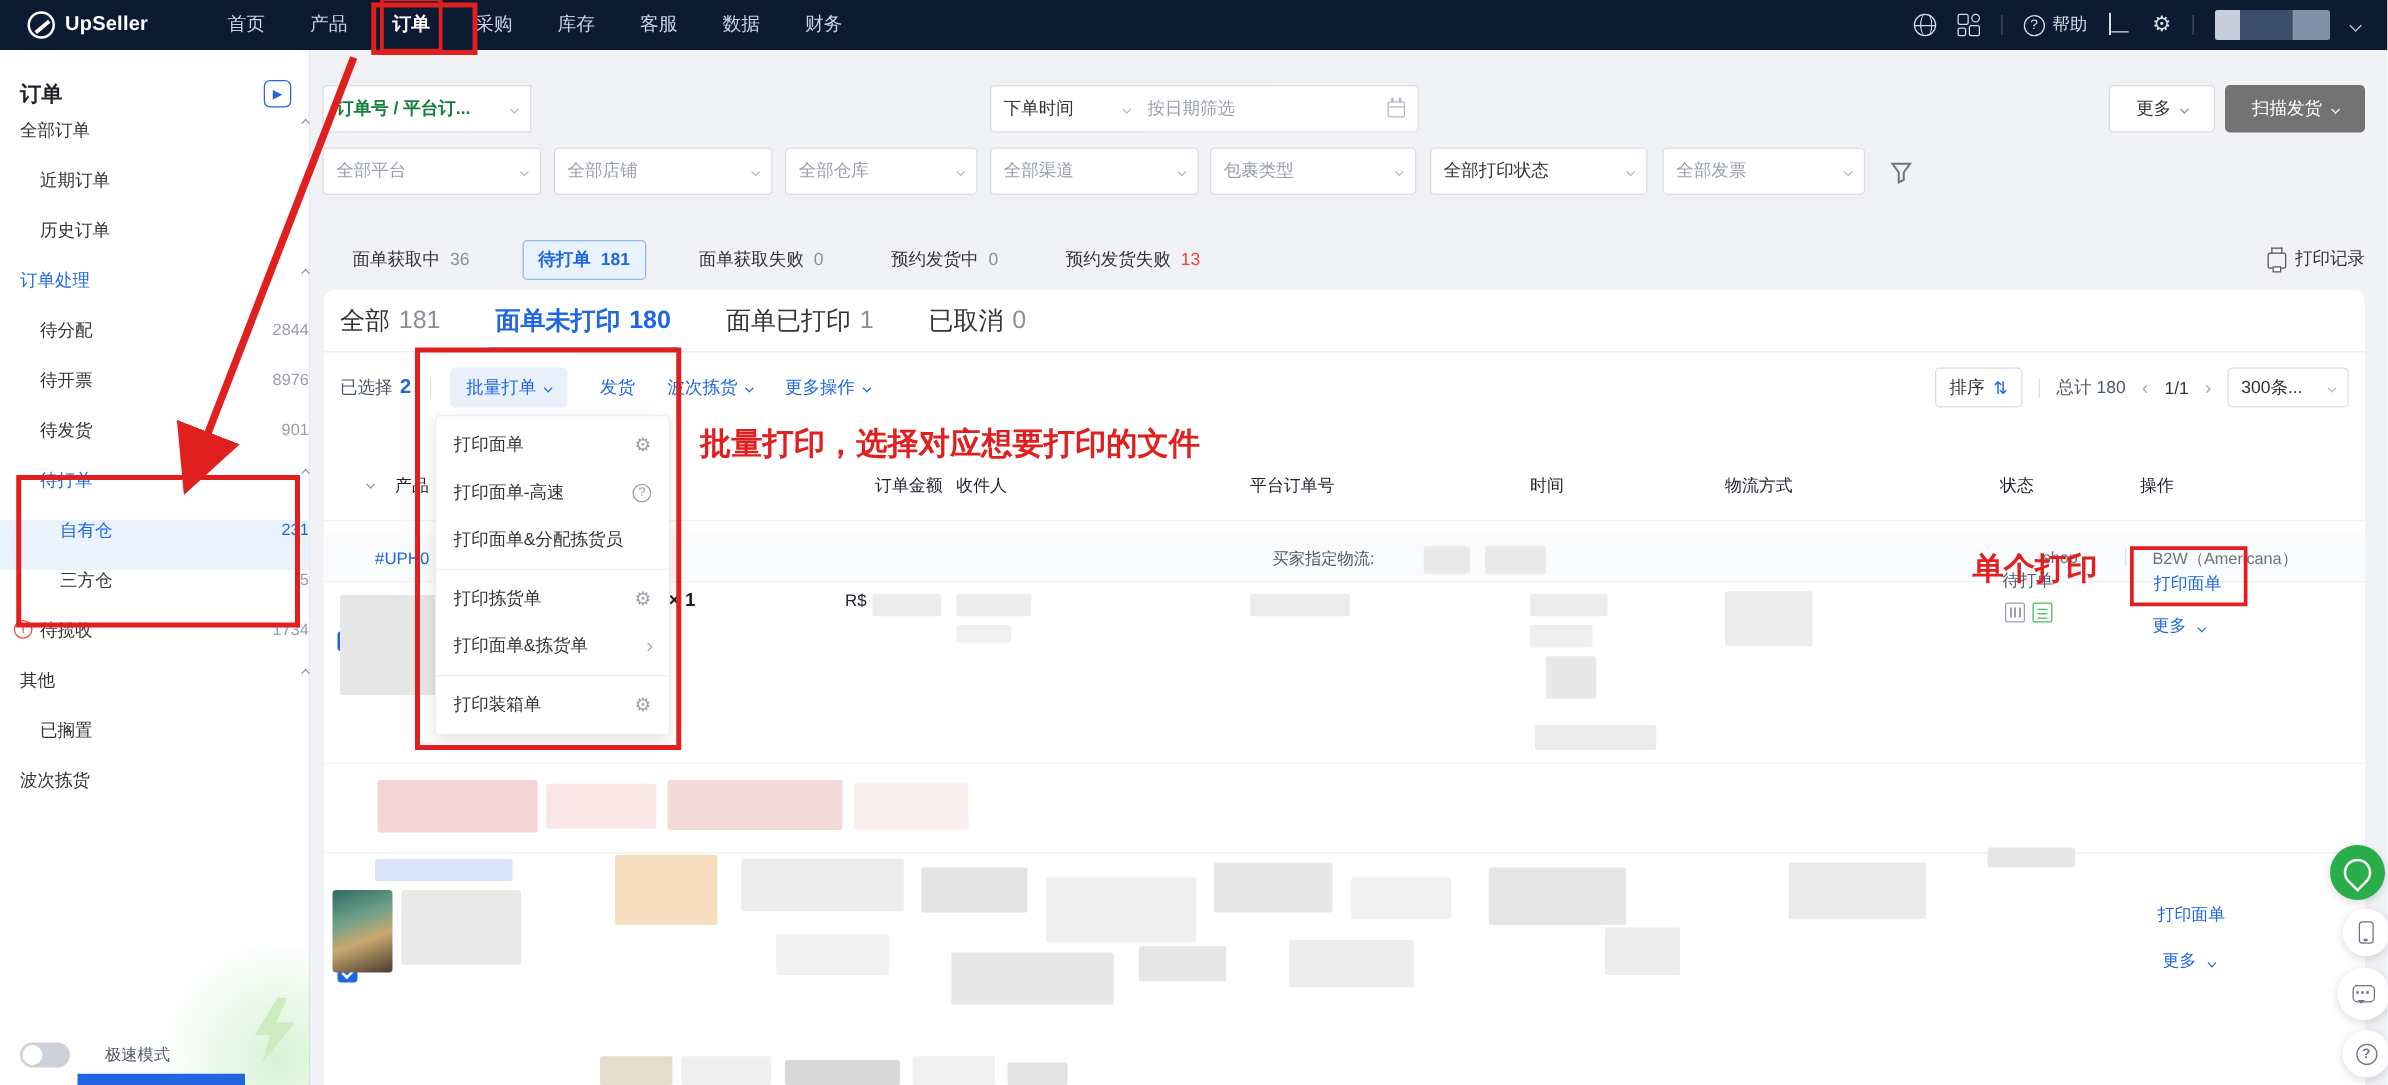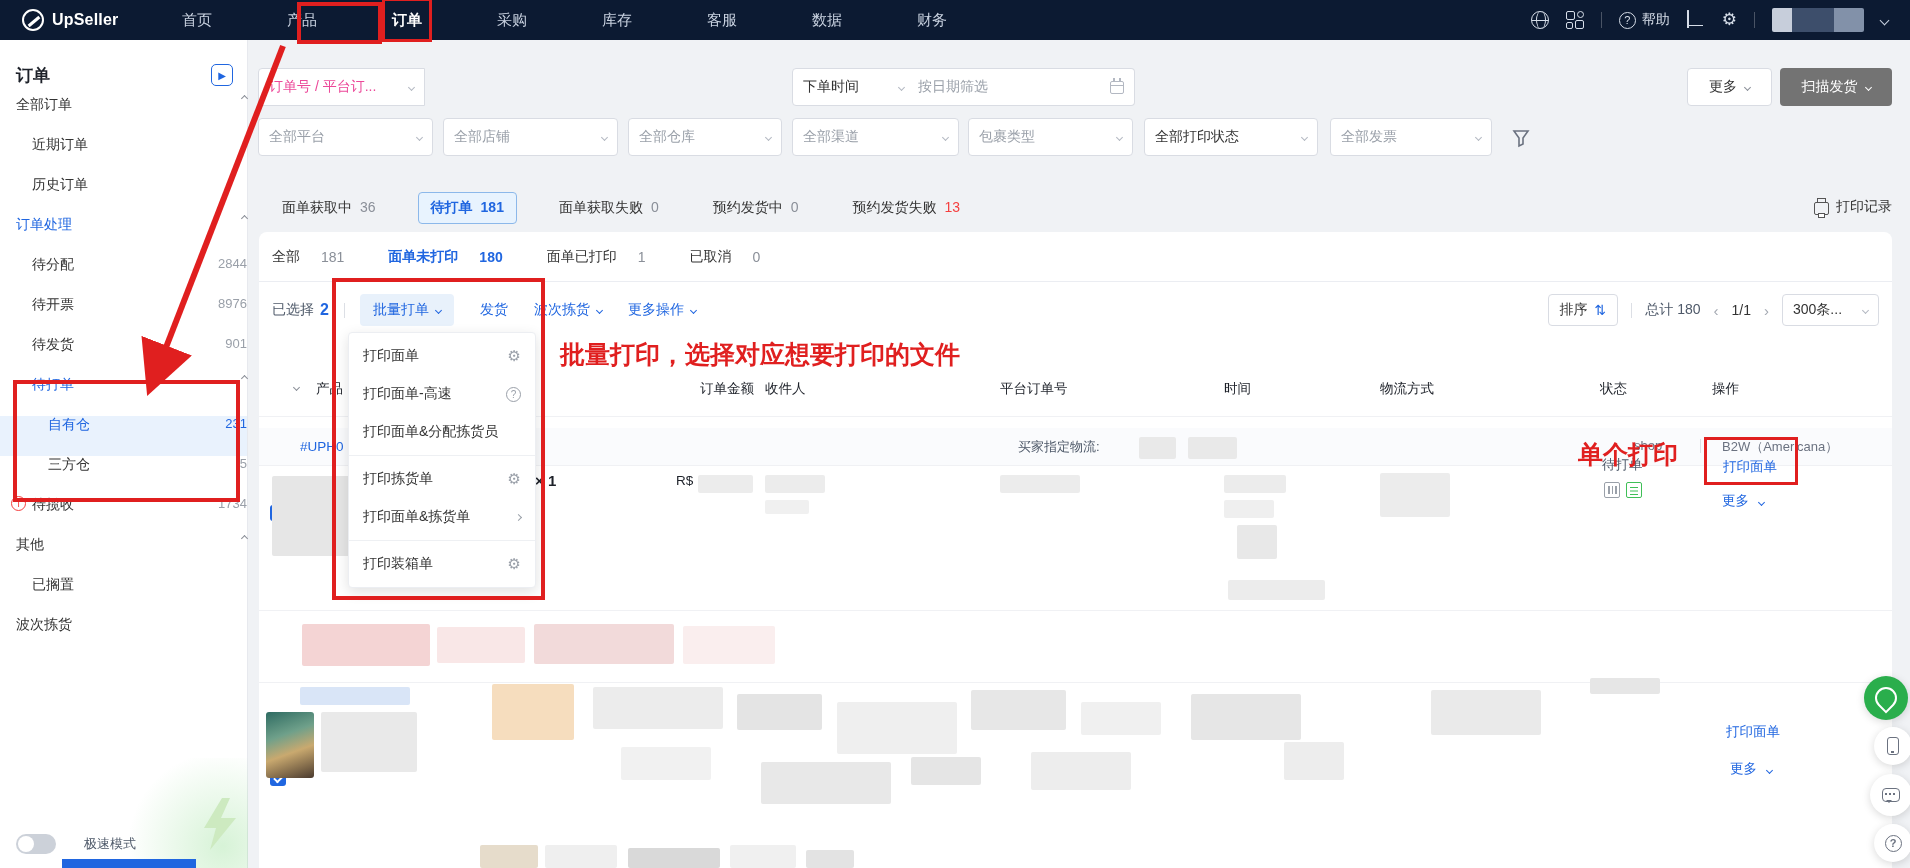--- a/index.html
+++ b/index.html
@@ -6,21 +6,21 @@
   html,body { width:1910px; height:868px; overflow:hidden; }
   body { font-family:"Liberation Sans","DejaVu Sans",sans-serif; background:#f0f2f5; position:relative; }
   .abs { position:absolute; }
 
   
   #navbar { position:absolute; left:0; top:0; width:1910px; height:40px; background:#0c1a32; display:flex; align-items:center; color:#dfe5ee; z-index:20; }
   #logo { display:flex; align-items:center; gap:8px; margin-left:22px; width:120px; }
   #logo .logo-mark { width:22px; height:22px; border:2px solid #fff; border-radius:50%; position:relative; overflow:hidden; }
   #logo .logo-mark::after { content:""; position:absolute; left:3px; top:9px; width:14px; height:3px; background:#fff; transform:rotate(-40deg); }
   #logo .brand { color:#fff; font-size:16px; font-weight:bold; letter-spacing:.2px; }
-  #nav-menu { display:flex; gap:75px; margin-left:40px; }
+  #nav-menu { display:flex; gap:36px; margin-left:40px; }
   .nav-item { font-size:15px; color:#c9d2e0; cursor:pointer; line-height:24px; white-space:nowrap; }
   .nav-item.nav-highlight { color:#fff; font-weight:bold; outline:3px solid #e01f1f; outline-offset:7px; }
   #nav-right { margin-left:auto; display:flex; align-items:center; gap:17px; padding-right:22px; }
   .nav-divider { width:1px; height:16px; background:rgba(255,255,255,.25); }
   .nav-ic { width:18px; height:18px; display:inline-block; position:relative; }
   .globe { border:1.6px solid #d7dee9; border-radius:50%; }
   .globe::before { content:""; position:absolute; left:50%; top:-1px; bottom:-1px; width:8px; margin-left:-4px; border:1.6px solid #d7dee9; border-radius:50%; border-top:none; border-bottom:none;}
   .globe::after { content:""; position:absolute; left:0; right:0; top:50%; height:0; border-top:1.6px solid #d7dee9; }
   .grid-ic::before { content:""; position:absolute; left:0; top:0; width:7px; height:7px; border:1.6px solid #d7dee9; border-radius:2px; box-shadow:11px 0 0 -1.6px transparent; }
   .grid-ic::after { content:""; position:absolute; right:0; bottom:0; width:7px; height:7px; border:1.6px solid #d7dee9; border-radius:2px; }
@@ -86,21 +86,21 @@
   .pill.active { background:#e8f3fe; border:1px solid #8cb8ea; color:#2066e0; font-weight:bold; }
   .pill.active .cnt { color:#2066e0; font-weight:bold; }
   #print-record { position:absolute; right:18px; top:158px; display:flex; align-items:center; gap:7px; font-size:14px; color:#333; cursor:pointer; }
   .printer-ic { width:15px; height:13px; position:relative; border:1.6px solid #555; border-radius:2px; margin-top:3px;}
   .printer-ic::before { content:""; position:absolute; left:2px; top:-5px; width:7px; height:4px; border:1.6px solid #555; border-bottom:none; }
   .printer-ic::after { content:""; position:absolute; left:3px; bottom:-4px; width:5px; height:3px; background:#fff; border:1.6px solid #555; }
 
   
   #card { position:absolute; left:11px; top:192px; width:1633px; height:636px; background:#fff; border-radius:8px 8px 0 0; }
   #tabs { display:flex; gap:44px; padding-left:13px; height:50px; align-items:center; border-bottom:1px solid #ebedf2; }
-  .tab { display:flex; gap:21px; font-size:14px; color:#333; cursor:pointer; height:100%; align-items:center; position:relative; white-space:nowrap;justify-content:space-between; }
+  .tab { display:flex; gap:7px; font-size:20px; color:#333; cursor:pointer; height:100%; align-items:center; position:relative; white-space:nowrap;justify-content:space-between; }
   .tab .cnt { color:#8a8f98; }
   .tab.active { color:#2066e0; font-weight:bold; }
   .tab.active .cnt { color:#2066e0; }
   .tab.active::after { content:""; position:absolute; left:-6px; right:-6px; bottom:0; height:3px; background:#2066e0; border-radius:2px; }
 
   
   #toolbar { position:absolute; left:0; top:58px; width:100%; height:40px; display:flex; align-items:center; padding-left:13px; }
   #sel-label { font-size:14px; color:#4e5969; }
   #sel-count { color:#2066e0; margin-left:6px; font-weight:bold; }
   .tb-divider { width:1px; height:15px; background:#dcdfe5; margin:0 15px; }
@@ -265,21 +265,21 @@
   <div id="turbo-row">
     <span id="turbo-toggle"></span>
     <span id="turbo-label">极速模式</span>
   </div>
 </div>
 <div id="bottom-blue-bar"></div>
 
 <div id="content">
 
   <div class="box abs" style="left:10px; top:28px; width:167px; height:38px; border-radius:4px 0 0 4px;">
-    <span class="lbl dark" style="color:#ec4899;">订单号 / 平台订...</span>
+    <span class="lbl dark" style="color:#15803d;font-weight:bold;">订单号 / 平台订...</span>
     <span class="chev small"></span>
   </div>
   <div class="box abs" style="left:544px; top:28px; width:123px; height:38px; border-radius:4px 0 0 4px;">
     <span class="lbl" style="color:#333;">下单时间</span>
     <span class="chev small"></span>
   </div>
   <div class="box abs" style="left:660px; top:28px; width:227px; height:38px; border-radius:0 4px 4px 0; border-left:none;">
     <span class="lbl">按日期筛选</span>
     <span class="cal-ic"></span>
   </div>

